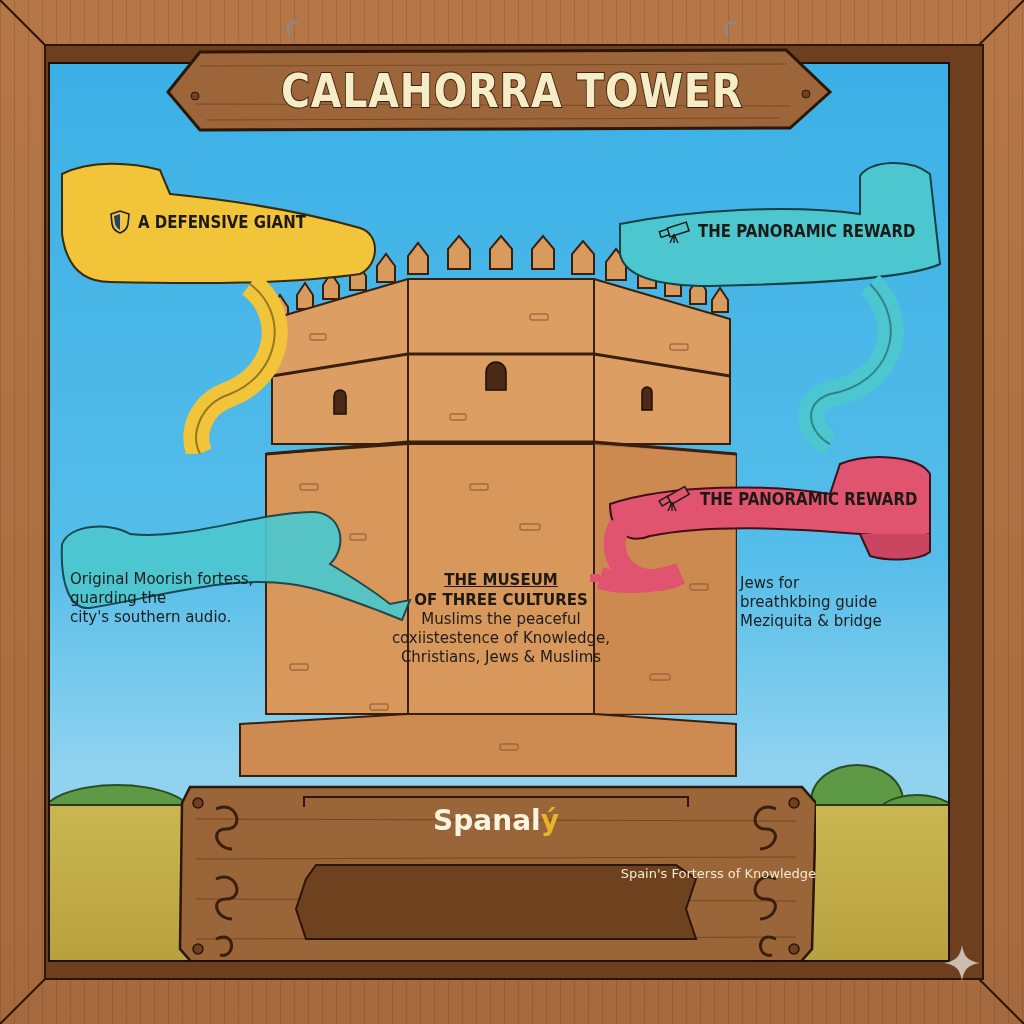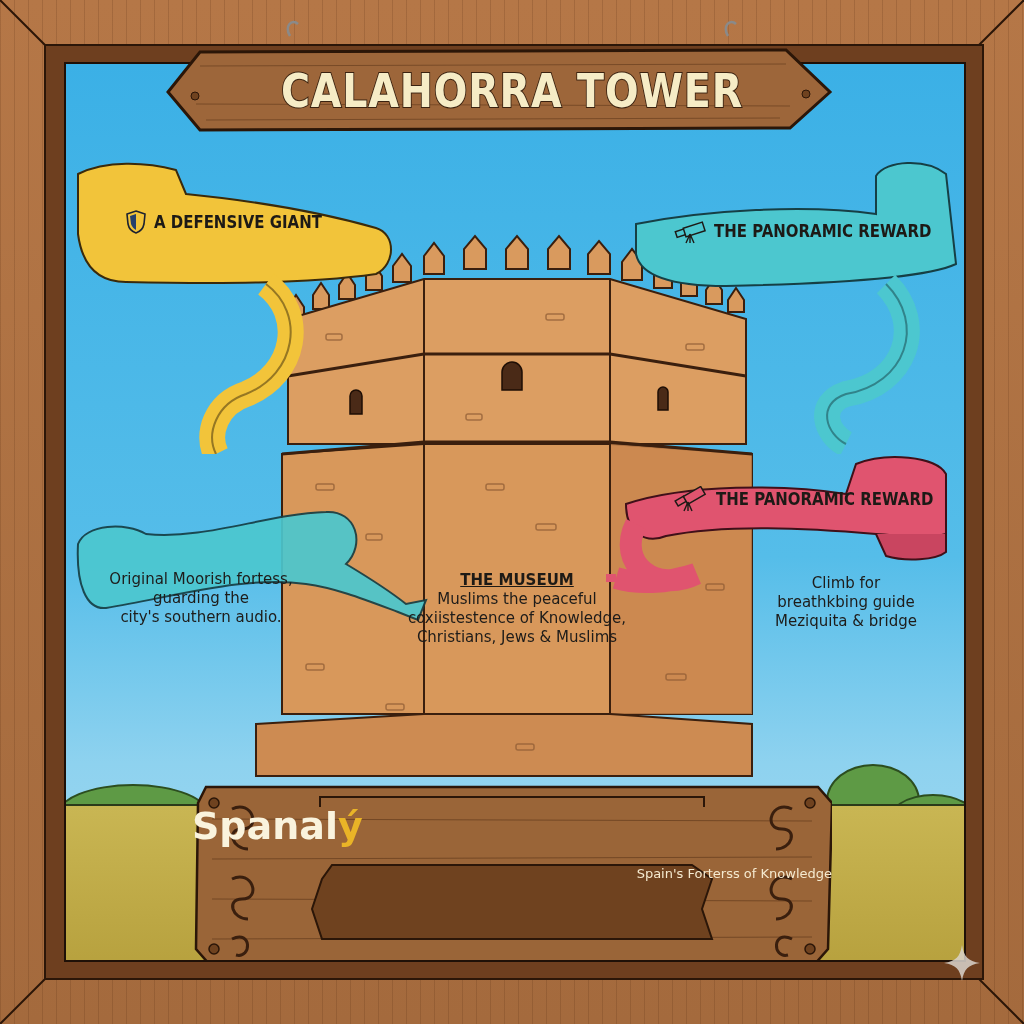--- a/index.html
+++ b/index.html
@@ -3,35 +3,35 @@
 <meta charset="utf-8">
 <style>
   html, body { margin:0; padding:0; }
   body { width:1024px; height:1024px; position:relative; overflow:hidden; background:#a86c3f; font-family:"Liberation Sans", sans-serif; }
   .abs { position:absolute; }
   
   .frame-outer { left:0; top:0; width:1024px; height:1024px; background:
       repeating-linear-gradient(90deg, rgba(80,40,15,0.18) 0 1px, transparent 1px 14px),
       linear-gradient(#b57747, #a46a3d); }
   .frame-inner-bevel { left:44px; top:44px; width:936px; height:932px; background:#6e3f1f; border:2px solid #2b1608; }
-  .scene { left:64px; top:62px; width:898px; height:896px; overflow:hidden; border:2px solid #1e1007;
+  .scene { left:48px; top:62px; width:898px; height:896px; overflow:hidden; border:2px solid #1e1007;
     background: linear-gradient(180deg, #3bb0e6 0%, #55bde9 55%, #8ed2ef 78%, #a4d9ee 100%); }
   
   .grass { left:0; top:740px; width:898px; height:160px; background: linear-gradient(#c9b653, #b7a13e); border-top:2px solid #2b3a1a; }
   .bush { background:#5e9a45; border:2px solid #2c4d1f; border-radius:50% 50% 10% 10%; }
   .tree-trunk { background:#6d4a2a; border:1px solid #2b1a0d; }
   .title-text { left:110px; top:16px; width:680px; height:92px; display:flex; align-items:center; justify-content:center;
     font-family:"DejaVu Sans", sans-serif; font-weight:bold; font-size:46px; color:#f6ecc6; letter-spacing:1px;
     -webkit-text-stroke:2px #3a2210; paint-order:stroke fill; transform:scaleX(0.86); }
   
   .ribbon-text { font-family:"DejaVu Sans", sans-serif; font-weight:bold; color:#1d1a16; font-size:17px; white-space:nowrap; transform:scaleX(0.88); transform-origin:left center; }
-  .body-text { font-family:"DejaVu Sans", sans-serif; color:#1e1c1a; font-size:15px; line-height:19px; text-align:center; }
+  .body-text { font-family:"DejaVu Sans", sans-serif; color:#1e1c1a; font-size:15px; line-height:19px; }
   
   .bottom-sign { left:126px; top:715px; width:640px; height:190px; }
-  .brand { left:126px; top:740px; width:640px; text-align:left; font-family:"DejaVu Sans", sans-serif; font-weight:bold; font-size:38px; color:#faf3dd; }
+  .brand { left:126px; top:740px; width:640px; text-align:center; font-family:"DejaVu Sans", sans-serif; font-weight:bold; font-size:28px; color:#faf3dd; }
   .brand-accent { color:#e9b427; }
   .tagline { left:126px; top:802px; width:640px; text-align:right; font-family:"DejaVu Sans", sans-serif; font-size:13px; color:#f5ead0; }
   .cta { left:126px; top:833px; width:640px; text-align:center; font-family:"DejaVu Sans", sans-serif; font-size:16px; line-height:22px; color:#f7efd9; }
   .sparkle { left:942px; top:943px; width:40px; height:40px; }
 </style>
 </head>
 <body>
 
 <div class="abs frame-outer"></div>
 <svg class="abs" style="left:0;top:0" width="1024" height="1024">
@@ -157,27 +157,28 @@
   </svg>
 
   <div class="abs body-text" style="left:20px;top:506px;width:230px;">
     <div>Original Moorish fortess,</div>
     <div>guarding the</div>
     <div>city's southern audio.</div>
   </div>
 
   <div class="abs" style="left:336px;top:506px;width:230px;text-align:center;">
     <div style="font-family:'DejaVu Sans',sans-serif;font-weight:bold;font-size:15px;color:#1d1a16;line-height:20px;text-decoration:underline;">THE MUSEUM</div>
+    <div style="font-family:'DejaVu Sans',sans-serif;font-weight:bold;font-size:15px;color:#1d1a16;line-height:20px;">OF THREE CULTURES</div>
     <div class="body-text">Muslims the peaceful</div>
     <div class="body-text">coxiistestence of Knowledge,</div>
     <div class="body-text">Christians, Jews &amp; Muslims</div>
   </div>
 
   <div class="abs body-text" style="left:690px;top:510px;width:180px;">
-    <div>Climb for</div>
+    <div>Jews for</div>
     <div>breathkbing guide</div>
     <div>Meziquita &amp; bridge</div>
   </div>
 
   <svg class="abs bottom-sign" width="640" height="190">
     <path d="M14 8 L626 8 L640 24 L636 170 L622 186 L18 186 L4 170 L6 24 Z" fill="#9a6538" stroke="#2b1608" stroke-width="2.5"></path>
     <g stroke="#5a3418" stroke-width="1" opacity="0.6">
       <line x1="20" y1="40" x2="620" y2="42"></line>
         <line x1="20" y1="80" x2="620" y2="78"></line>
       <line x1="20" y1="120" x2="620" y2="122"></line>

